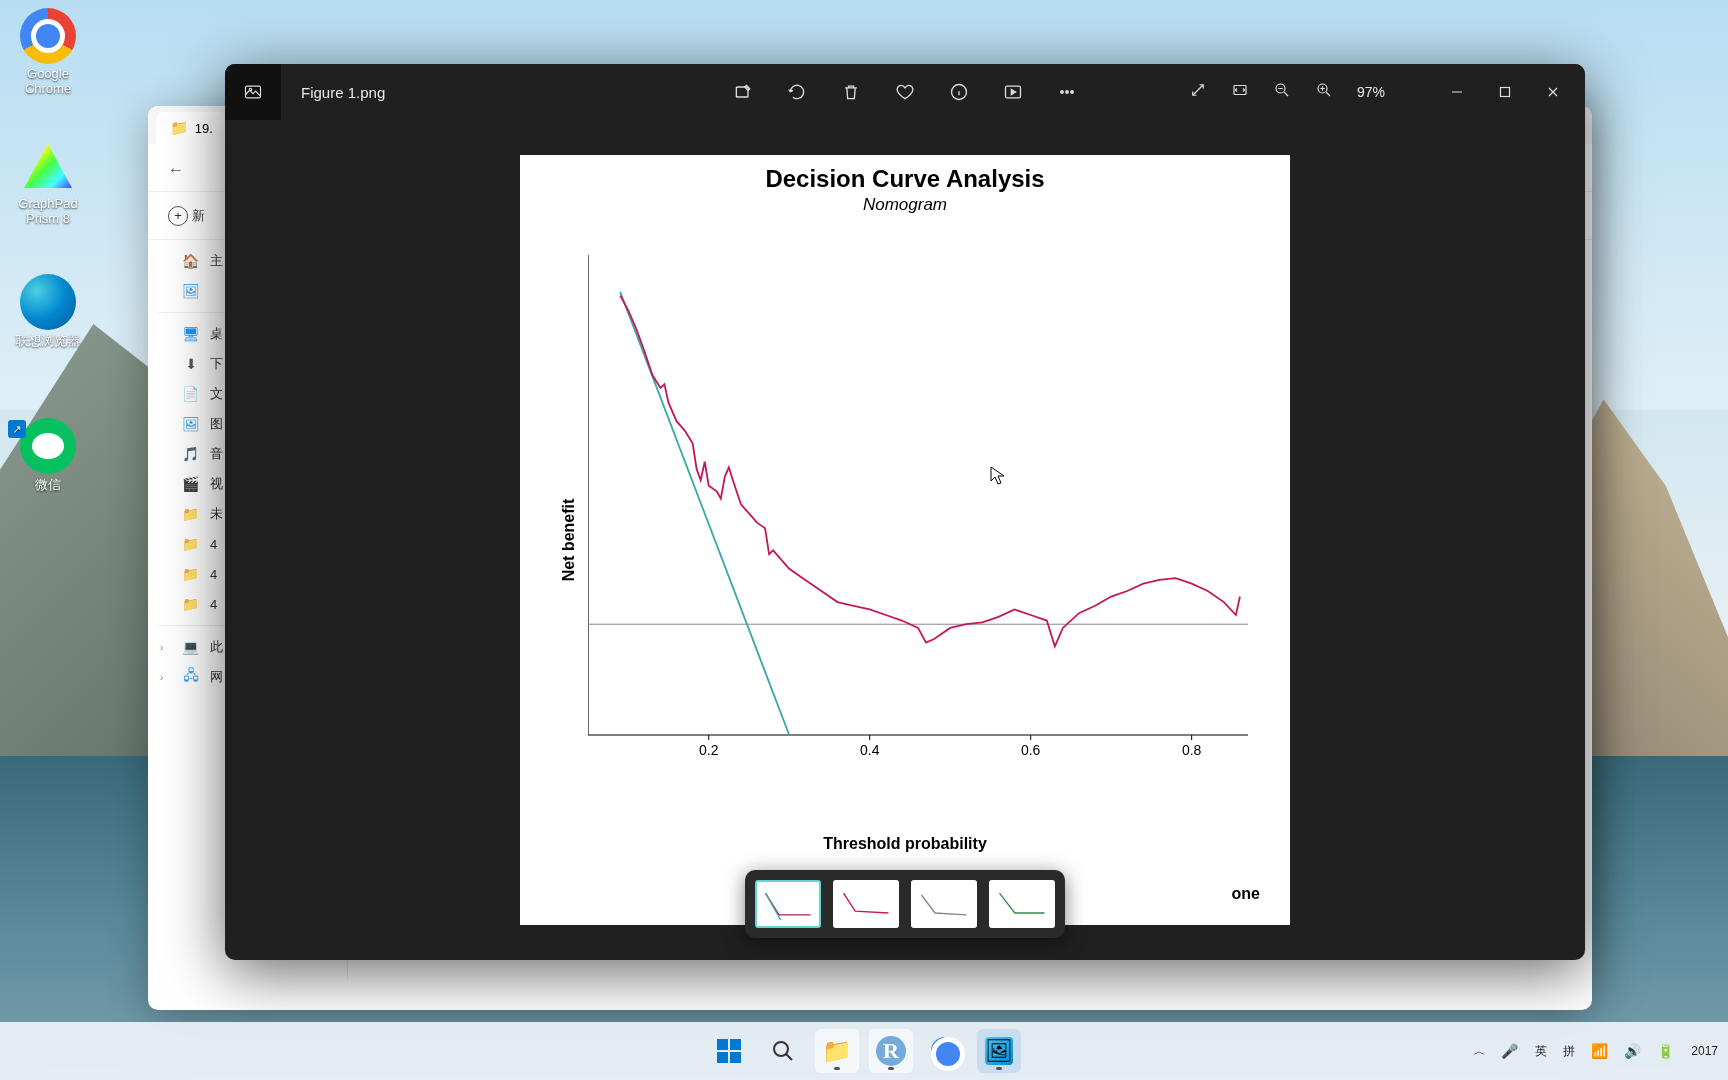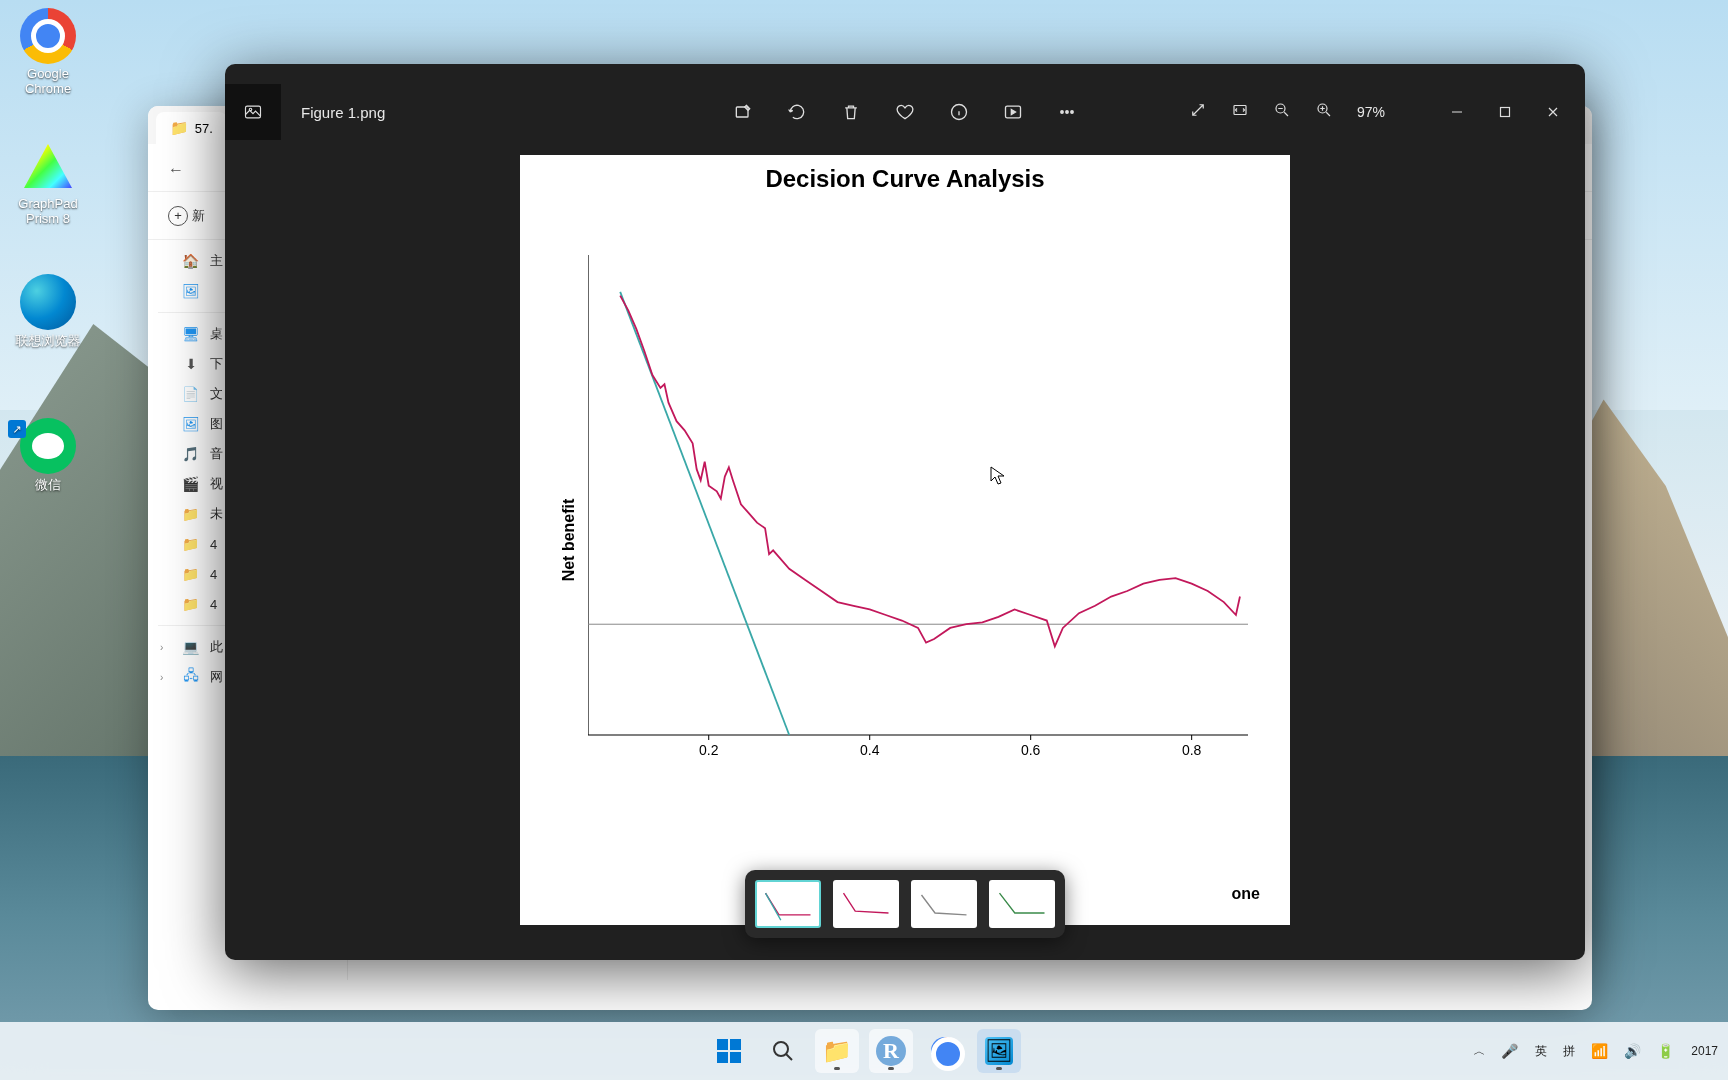--- a/index.html
+++ b/index.html
@@ -48,21 +48,21 @@
 .nav-video{color:#673ab7;}
 .nav-monitor{color:#2196f3;}
 .nav-home{color:#2196f3;}
 .nav-sep{height:1px;background:#eee;margin:6px 10px;}
 .explorer-status{position:absolute;bottom:0;left:0;right:0;height:30px;display:flex;align-items:center;justify-content:space-between;padding:0 10px;font-size:12px;color:#555;background:#fff;border-top:1px solid #eee;}
 .explorer-status .viewbtns{display:flex;gap:2px;}
 .vbtn{width:22px;height:22px;border:1px solid #ddd;display:flex;align-items:center;justify-content:center;font-size:12px;}
 .vbtn.active{background:#d8e6f5;border-color:#9ac0e5;}
 
 .photos-window{position:absolute;left:225px;top:64px;width:1360px;height:896px;background:#202020;border-radius:10px;box-shadow:0 12px 60px rgba(0,0,0,.6);z-index:5;overflow:hidden;}
-.photos-titlebar{height:56px;display:flex;align-items:center;background:#202020;margin-top:20px;}
+.photos-titlebar{height:56px;display:flex;align-items:center;background:#202020;}
 .photos-appicon{width:56px;height:56px;background:#111;display:flex;align-items:center;justify-content:center;}
 .photos-appicon svg{width:20px;height:20px;stroke:#ddd;fill:none;stroke-width:1.4;}
 .photos-filename{margin-left:20px;color:#e8e8e8;font-size:15px;}
 .photos-center-tools{position:absolute;left:50%;transform:translateX(-50%);display:flex;gap:28px;}
 .photos-center-tools .tbtn{width:26px;height:26px;display:flex;align-items:center;justify-content:center;}
 .photos-center-tools svg{width:20px;height:20px;stroke:#ddd;fill:none;stroke-width:1.6;}
 .photos-right-tools{margin-left:auto;display:flex;align-items:center;gap:24px;padding-right:8px;}
 .photos-right-tools svg{width:18px;height:18px;stroke:#ddd;fill:none;stroke-width:1.6;}
 .photos-zoom{color:#e8e8e8;font-size:14px;margin-right:24px;}
 .winctl{display:flex;}
@@ -124,21 +124,21 @@
 <div class="desktop-icon" style="left:8px;top:418px;position:absolute;">
   <div class="icon-img wechat-ico"></div>
   <div>微信</div>
   <div style="position:absolute;top:2px;left:0px;width:18px;height:18px;background:#0078d4;border-radius:3px;display:flex;align-items:center;justify-content:center;color:#fff;font-size:11px;">↗</div>
 </div>
 
 <div class="explorer-window">
   <div class="explorer-titlebar">
     <div class="explorer-tab">
       <span class="folder-mini">📁</span>
-      <span>57.</span>
+      <span>19.</span>
     </div>
   </div>
   <div class="explorer-topbar">
     <div class="explorer-back">←</div>
   </div>
   <div class="explorer-toolbar">
     <div class="explorer-toolbtn">
       <span class="explorer-add">+</span>
       <span>新</span>
     </div>
@@ -308,20 +308,21 @@
               <path d="M2 2l8 8M10 2l-8 8"></path>
             </svg>
           </div>
       </div>
     </div>
   </div>
 
   <div class="photos-canvas">
     <div class="chart-container">
       <div class="chart-title">Decision Curve Analysis</div>
+      <div class="chart-subtitle">Nomogram</div>
       <div class="chart-ylabel">Net benefit</div>
       <div class="chart-plot">
         <svg class="chart-svg" id="chart-svg" viewBox="0 0 660 570">
             <line x1="0" y1="30" x2="0" y2="510" stroke="#000" stroke-width="1.2"></line>
             <line x1="0" y1="510" x2="660" y2="510" stroke="#000" stroke-width="1.2"></line>
             <line x1="-5" y1="399.2307692307692" x2="0" y2="399.2307692307692" stroke="#000"></line>
             <text x="-10" y="403.2307692307692" text-anchor="end" font-size="14" font-family="Arial">0.0</text>
             <line x1="-5" y1="214.61538461538458" x2="0" y2="214.61538461538458" stroke="#000"></line>
             <text x="-10" y="218.61538461538458" text-anchor="end" font-size="14" font-family="Arial">0.1</text>
             <line x1="-5" y1="30" x2="0" y2="30" stroke="#000"></line>
@@ -332,20 +333,21 @@
             <text x="281.70731707317077" y="530" text-anchor="middle" font-size="14" font-family="Arial">0.4</text>
             <line x1="442.68292682926824" y1="510" x2="442.68292682926824" y2="515" stroke="#000"></line>
             <text x="442.68292682926824" y="530" text-anchor="middle" font-size="14" font-family="Arial">0.6</text>
             <line x1="603.6585365853658" y1="510" x2="603.6585365853658" y2="515" stroke="#000"></line>
             <text x="603.6585365853658" y="530" text-anchor="middle" font-size="14" font-family="Arial">0.8</text>
             <polyline points="0,399.2307692307692 660,399.2307692307692" fill="none" stroke="#888888" stroke-width="1"></polyline>
             <polyline points="32.195121951219505,66.92307692307695 201.21951219512195,510" fill="none" stroke="#3aa8a8" stroke-width="1.8"></polyline>
             <polyline points="32.195121951219505,70.61538461538463 40.243902439024396,85.3846153846154 48.292682926829265,103.84615384615385 56.34146341463414,126.00000000000003 64.39024390243902,150 72.43902439024392,162.92307692307693 76.46341463414633,159.23076923076925 80.48780487804878,177.6923076923077 88.53658536585367,196.1538461538462 96.58536585365854,205.38461538461544 104.63414634146342,218.30769230769232 108.65853658536585,244.15384615384613 112.6829268292683,255.23076923076923 116.70731707317076,236.76923076923077 120.7317073170732,260.7692307692307 128.78048780487802,266.3076923076923 132.80487804878047,273.6923076923077 136.8292682926829,251.5384615384615 140.85365853658536,242.3076923076923 144.8780487804878,255.23076923076923 152.9268292682927,279.2307692307693 160.97560975609758,288.4615384615385 169.02439024390247,297.6923076923077 177.07317073170736,303.2307692307692 181.0975609756098,329.0769230769231 185.12195121951225,325.3846153846154 201.21951219512195,343.84615384615387 217.3170731707317,354.92307692307696 233.4146341463415,366 249.5121951219512,377.0769230769231 265.609756097561,380.76923076923083 281.70731707317077,384.46153846153845 297.8048780487805,390 313.9024390243903,395.53846153846155 330.00000000000006,402.9230769230769 338.0487804878049,417.6923076923077 346.0975609756098,414 362.19512195121956,402.9230769230769 378.2926829268293,399.2307692307692 394.39024390243907,397.38461538461536 410.4878048780488,391.8461538461538 426.58536585365846,384.46153846153845 442.68292682926824,390 458.780487804878,395.53846153846155 466.8292682926829,421.38461538461536 474.8780487804878,402.9230769230769 490.9756097560976,388.1538461538462 507.0731707317073,380.76923076923083 523.170731707317,371.53846153846155 539.2682926829268,366 555.3658536585366,358.61538461538464 571.4634146341464,354.92307692307696 587.5609756097562,353.0769230769231 603.6585365853658,358.61538461538464 619.7560975609756,366 635.8536585365854,377.0769230769231 647.9268292682926,390 651.9512195121952,371.53846153846155" fill="none" stroke="#c2185b" stroke-width="1.8"></polyline>
           </svg>
       </div>
+      <div class="chart-xlabel">Threshold probability</div>
       <div class="chart-legend">one</div>
     </div>
 
     <div class="thumb-strip">
       <div class="thumb active">
           <svg viewBox="0 0 60 40">
             <polyline points="5,8 20,32 55,32" stroke="#c2185b" fill="none" stroke-width="1.5"></polyline>
             <line x1="5" y1="8" x2="22" y2="38" stroke="#3aa8a8" stroke-width="1.5"></line>
           </svg>
         </div>

